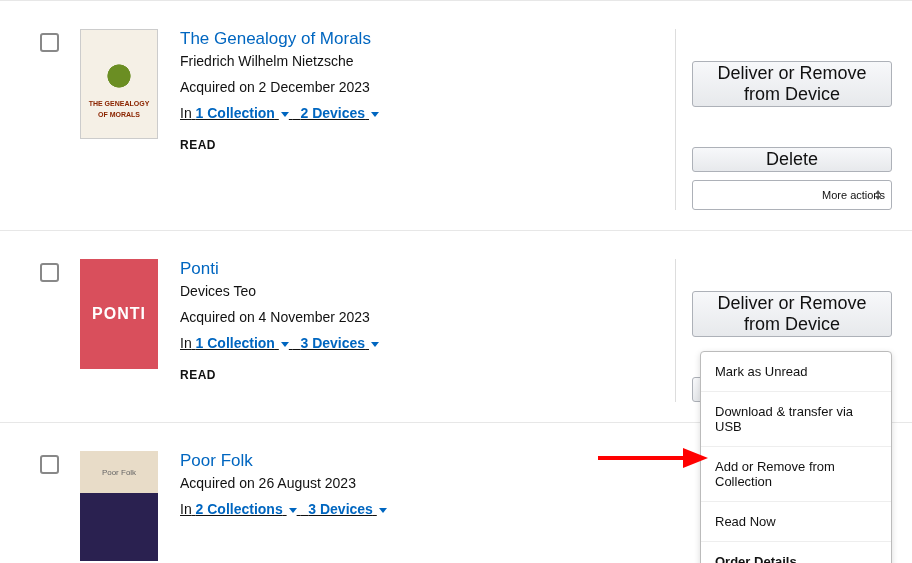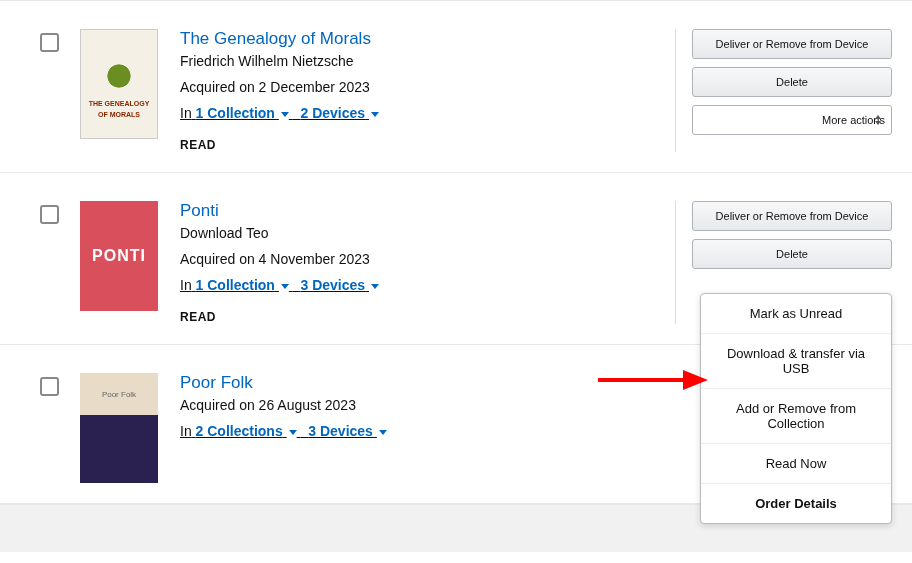--- a/index.html
+++ b/index.html
@@ -14,27 +14,27 @@
 .info-col { flex: 1; padding-left: 4px; }
 .title { color: #0066c0; font-size: 17px; font-weight: normal; margin-bottom: 4px; cursor: pointer; }
 .author { font-size: 14px; margin-bottom: 10px; }
 .acquired { font-size: 14px; margin-bottom: 10px; }
 .meta-line { font-size: 14px; margin-bottom: 10px; text-decoration: underline; }
 .link-text { color: #0066c0; font-weight: bold; cursor: pointer; }
 .caret { display: inline-block; width: 0; height: 0; border-left: 4px solid transparent; border-right: 4px solid transparent; border-top: 5px solid #0066c0; vertical-align: middle; margin-left: 2px; }
 .read-badge { font-weight: bold; font-size: 12px; letter-spacing: 0.5px; margin-top: 17px; }
 .divider-col { width: 1px; background: #ddd; margin: 0 16px 0 8px; align-self: stretch; }
 .actions-col { width: 200px; flex-shrink: 0; display: flex; flex-direction: column; gap: 8px; }
-.btn { display: block; width: 100%; padding: 8px 6px; text-align: center; font-size: 11px; border: 1px solid #adb1b8; border-radius: 3px; background: linear-gradient(#f7f8fa, #e7e9ec); cursor: pointer; color: #111; }
+.btn { display: block; width: 100%; padding: 1px 6px; text-align: center; font-size: 18px; border: 1px solid #adb1b8; border-radius: 3px; background: linear-gradient(#f7f8fa, #e7e9ec); cursor: pointer; color: #111; margin-top: 32px; }
 .more-select { position: relative; width: 100%; padding: 8px 6px; text-align: right; font-size: 11px; border: 1px solid #adb1b8; border-radius: 3px; background: #fff; cursor: pointer; }
 .sort-arrows { position: absolute; right: 10px; top: 50%; transform: translateY(-50%); display: flex; flex-direction: column; gap: 2px; }
 .arr-up { width: 0; height: 0; border-left: 3px solid transparent; border-right: 3px solid transparent; border-bottom: 4px solid #555; }
 .arr-down { width: 0; height: 0; border-left: 3px solid transparent; border-right: 3px solid transparent; border-top: 4px solid #555; }
 .dropdown { position: absolute; right: 20px; top: 120px; width: 192px; background: #fff; border: 1px solid #bbb; border-radius: 4px; box-shadow: 0 2px 6px rgba(0,0,0,0.15); z-index: 10; }
-.dropdown-item { padding: 12px 14px; font-size: 13px; cursor: pointer; border-bottom: 1px solid #eee; text-align: center; }
+.dropdown-item { padding: 12px 14px; font-size: 13px; cursor: pointer; border-bottom: 1px solid #eee; }
 .dropdown-item:last-child { border-bottom: none; font-weight: bold; }
 .arrow-annotation { position: absolute; pointer-events: none; z-index: 20; }
 
 .cover1 { background: #f5f0e6; border: 1px solid #ccc; position: relative; }
 .cover1-tree { width: 40px; height: 40px; background: radial-gradient(circle at center, #6b8e23 40%, transparent 42%); border-radius: 50%; margin-top: 6px; }
 .cover1-title { font-size: 7px; color: #8b2500; font-weight: bold; margin-top: 4px; }
 .cover2 { background: #d94f5c; position: relative; color: #fff; font-weight: bold; }
 .cover2-text { font-size: 16px; letter-spacing: 1px; }
 .cover3 { background: #2a2150; position: relative; }
 .cover3-top { position: absolute; top: 0; left: 0; right: 0; height: 42px; background: #e8dcc8; display:flex;align-items:center;justify-content:center;font-size:8px;color:#666; }
@@ -90,21 +90,21 @@
     <div class="checkbox-col">
       <div class="checkbox"></div>
     </div>
     <div class="cover-col">
       <div class="cover cover2">
         <span class="cover2-text">PONTI</span>
       </div>
     </div>
     <div class="info-col">
       <div class="title">Ponti</div>
-      <div class="author">Download Teo</div>
+      <div class="author">Devices Teo</div>
       <div class="acquired">Acquired on 4 November 2023</div>
       <div class="meta-line">
         <span>In</span>
         <span class="link-text">
           <span>1 Collection</span> <span class="caret"></span>
         </span>
         &nbsp;
         <span class="link-text">
           <span>3 Devices</span> <span class="caret"></span>
         </span>

